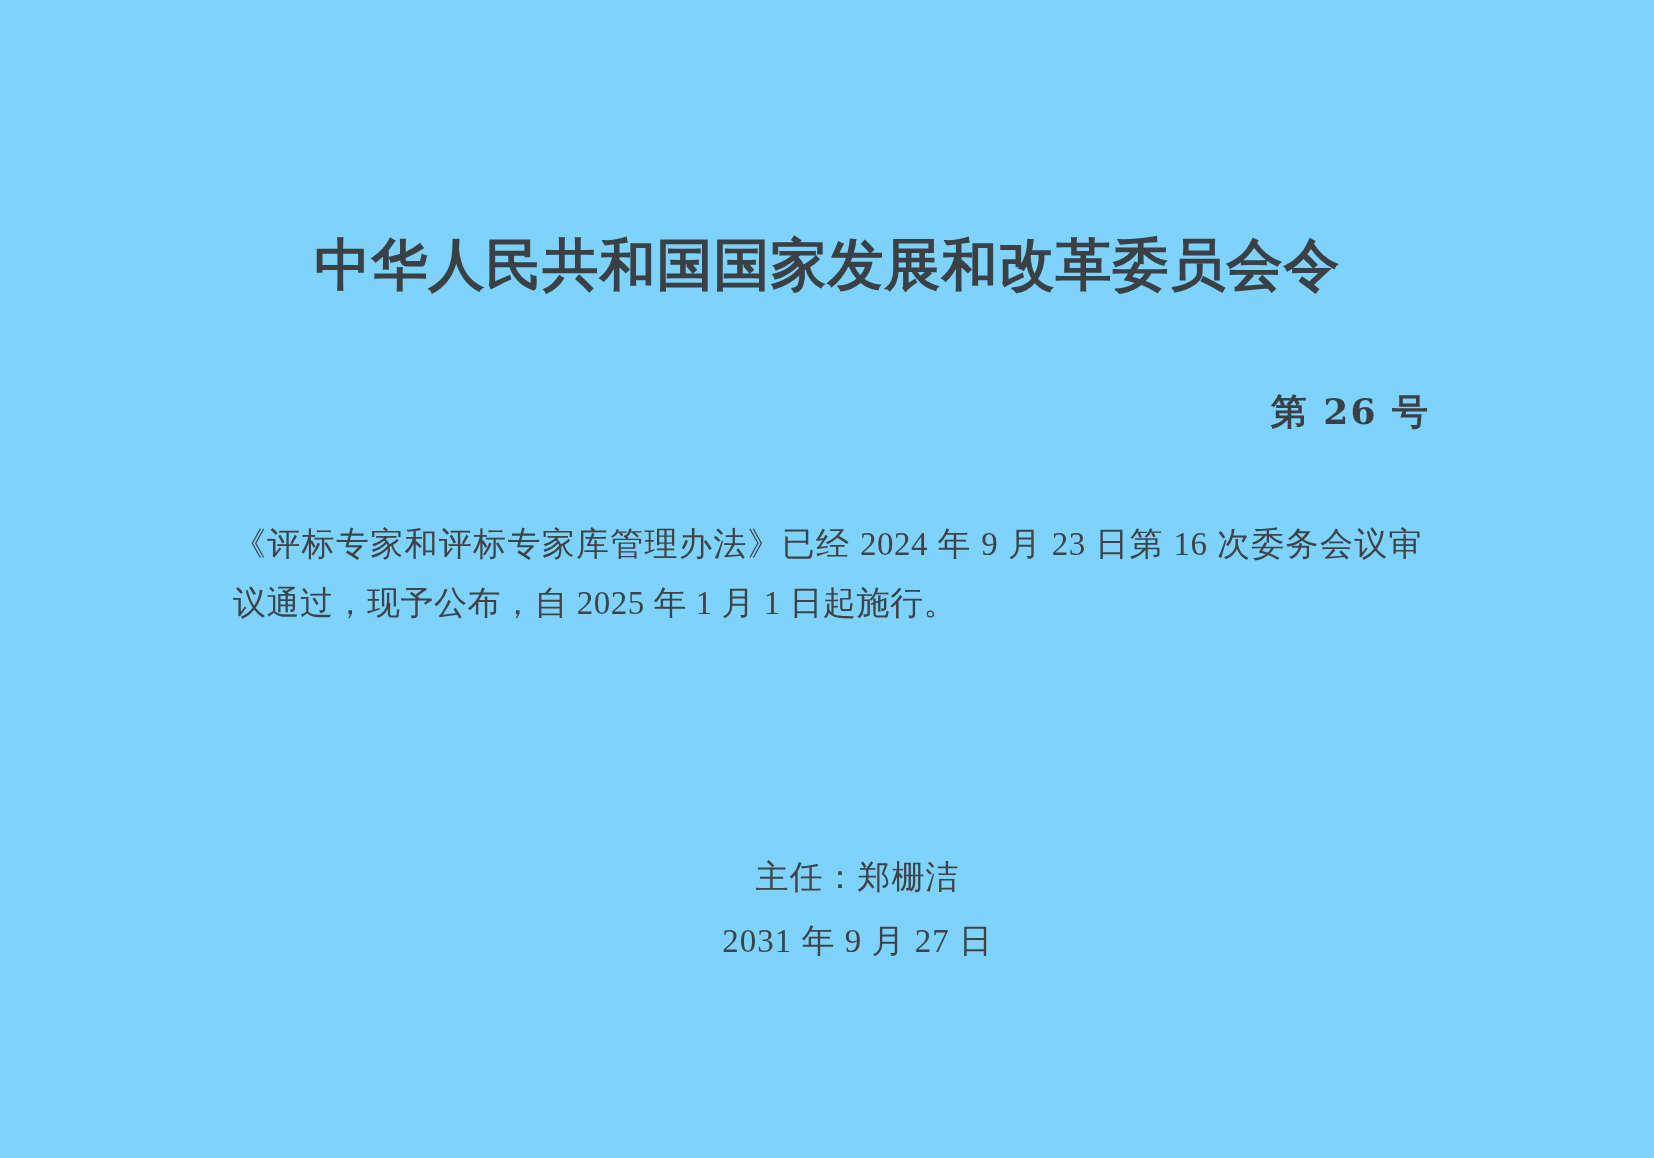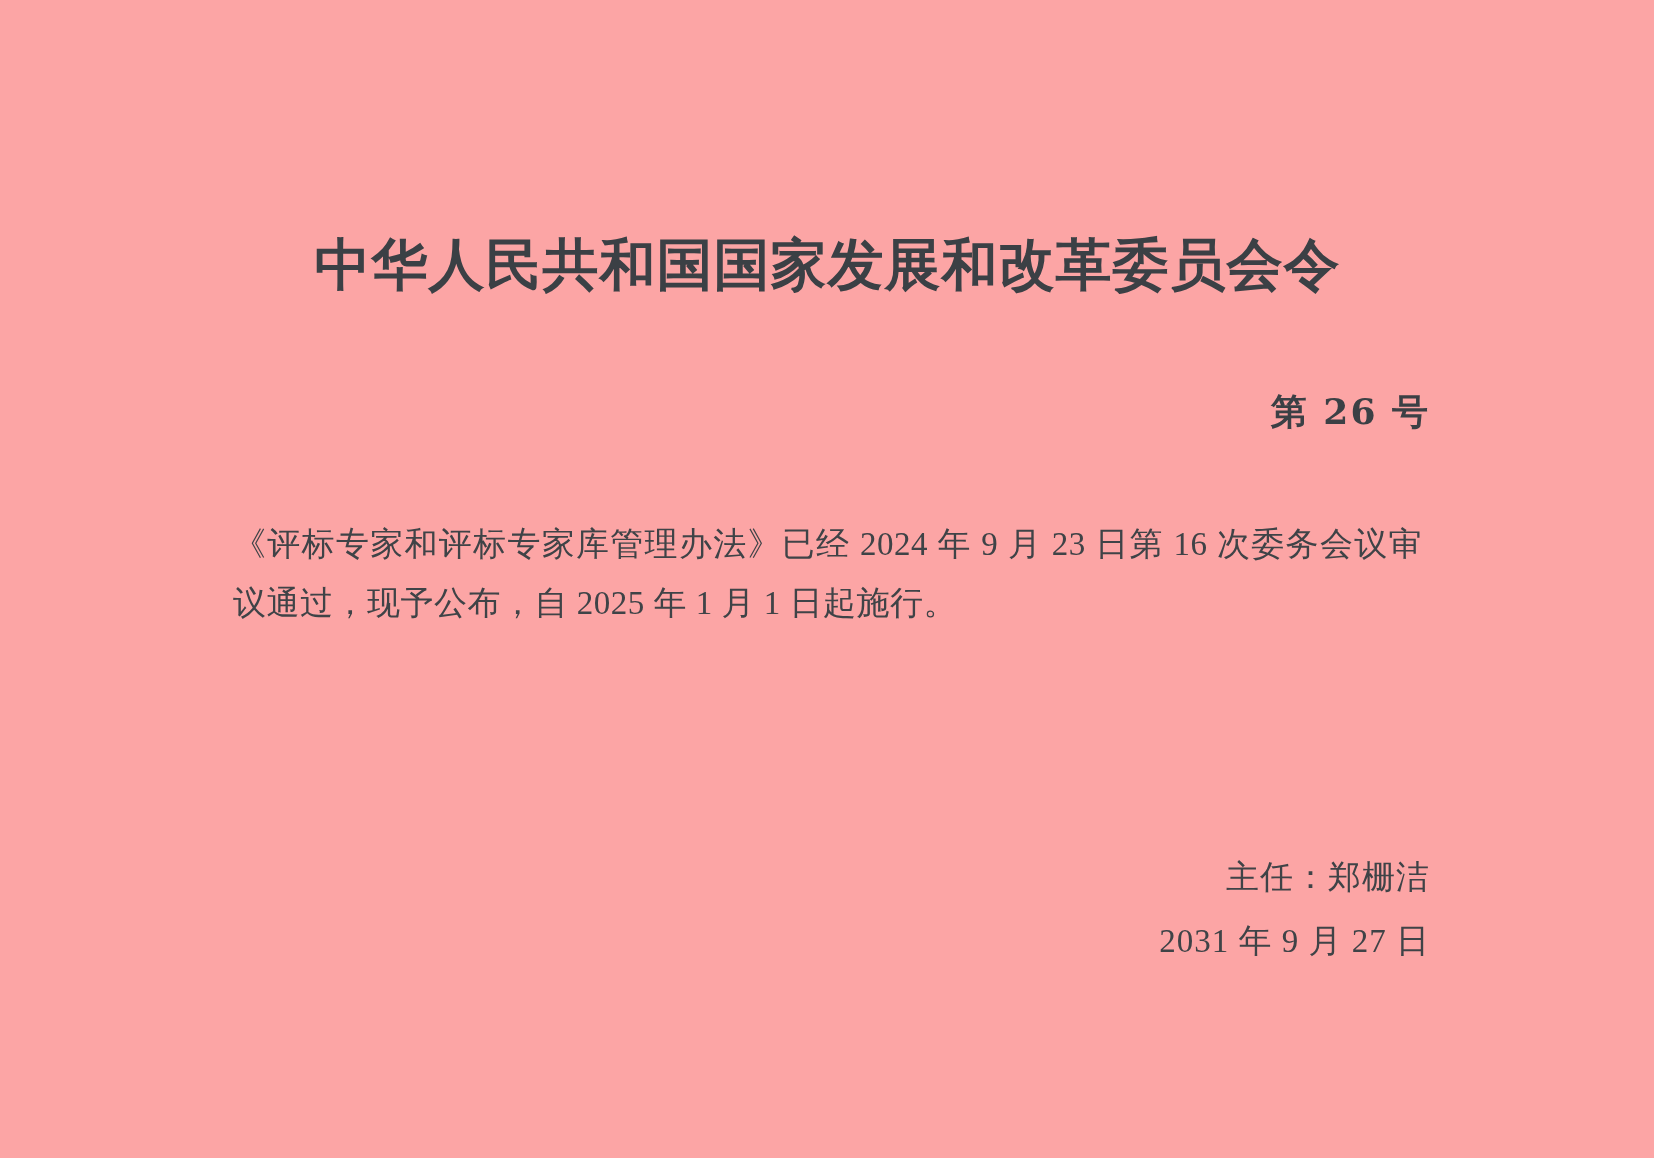--- a/index.html
+++ b/index.html
@@ -13,21 +13,21 @@
     overflow: hidden;
     font-family: "Liberation Serif", "DejaVu Serif", serif;
     color: #3c4044;
   }
 
   .page {
     position: relative;
     width: 1654px;
     height: 1158px;
     box-sizing: border-box;
-    background: #fca5a5;
+    background: #7dd3fc;
   }
 
   .content {
     position: absolute;
     left: 225px;
     top: 0;
     width: 1205px;
     height: 1158px;
   }
 
@@ -70,21 +70,21 @@
     text-indent: 0;
   }
 
   .signature {
     position: absolute;
     left: 0;
     top: 845px;
     width: 1205px;
   }
   .sign-line {
-    text-align: right;
+    text-align: center;
     font-size: 33px;
     line-height: 1.95;
     letter-spacing: 1px;
     color: #3f4347;
     padding-left: 60px;
   }
 </style>
 </head>
 <body>
 

